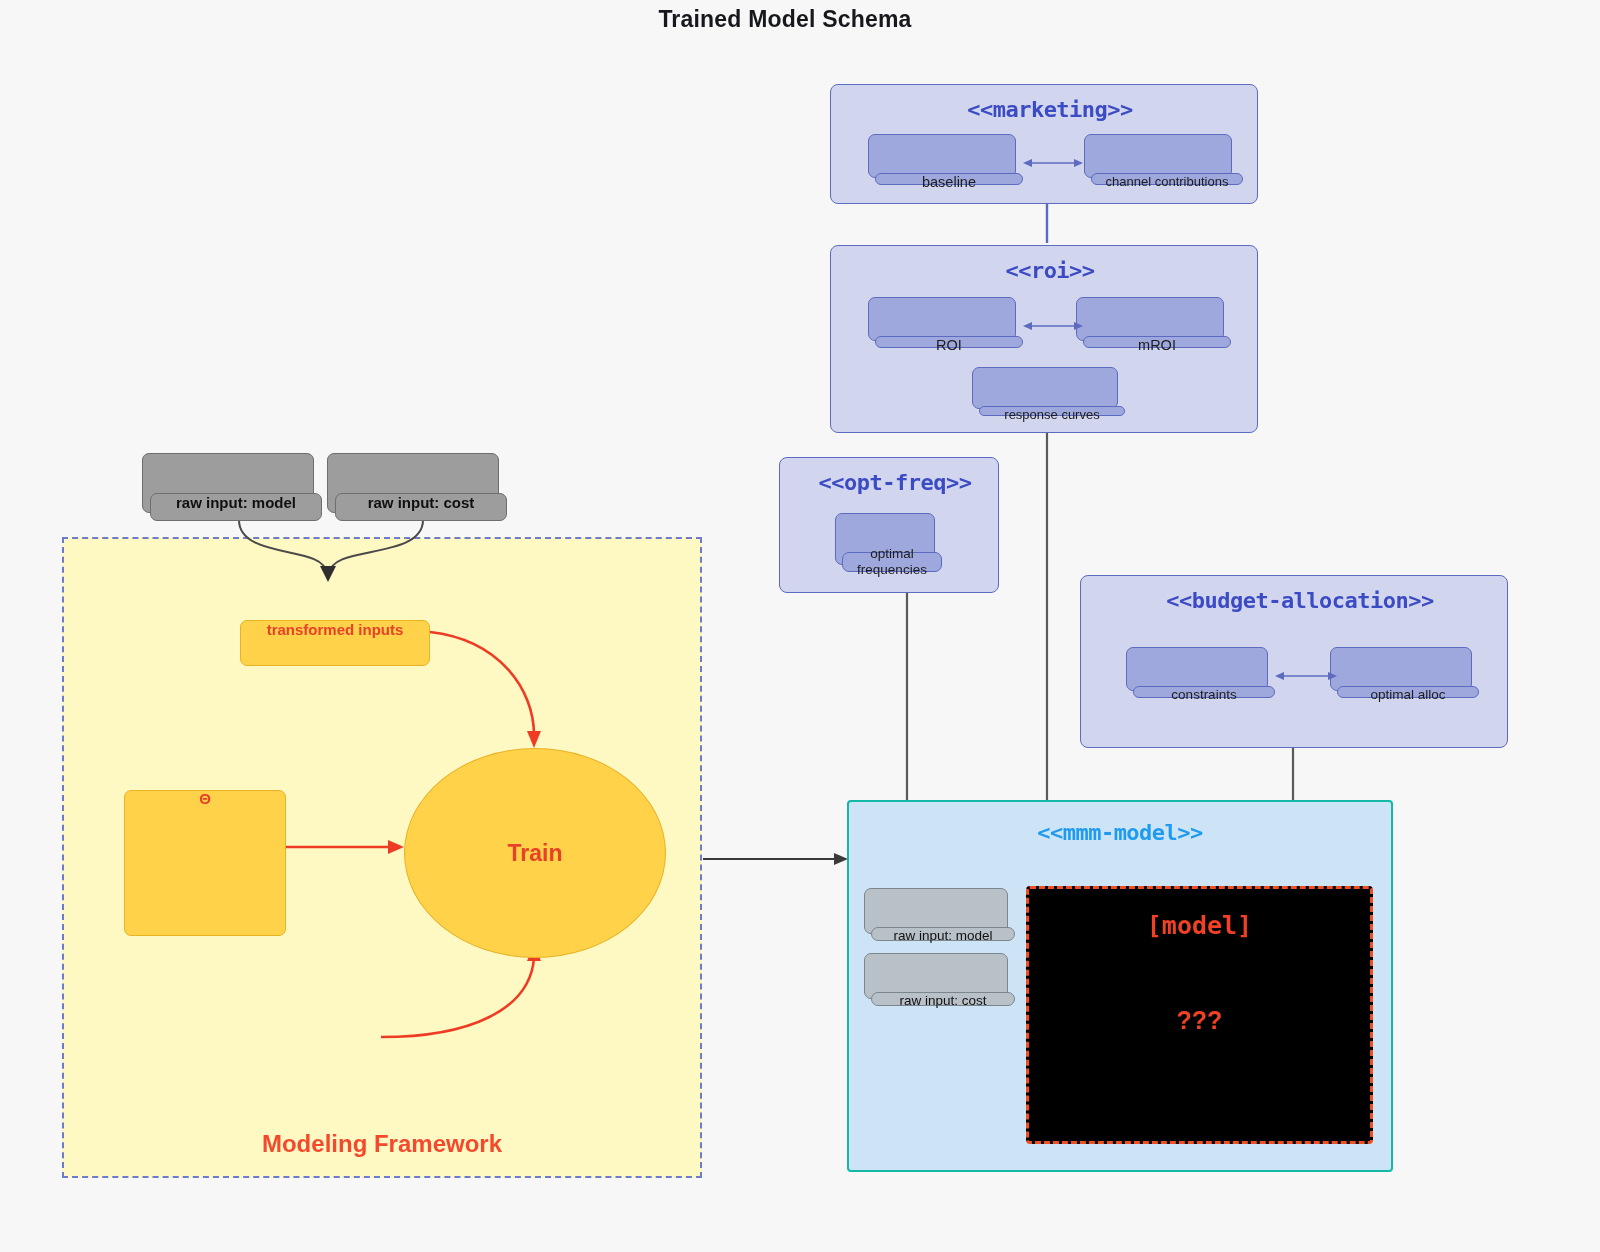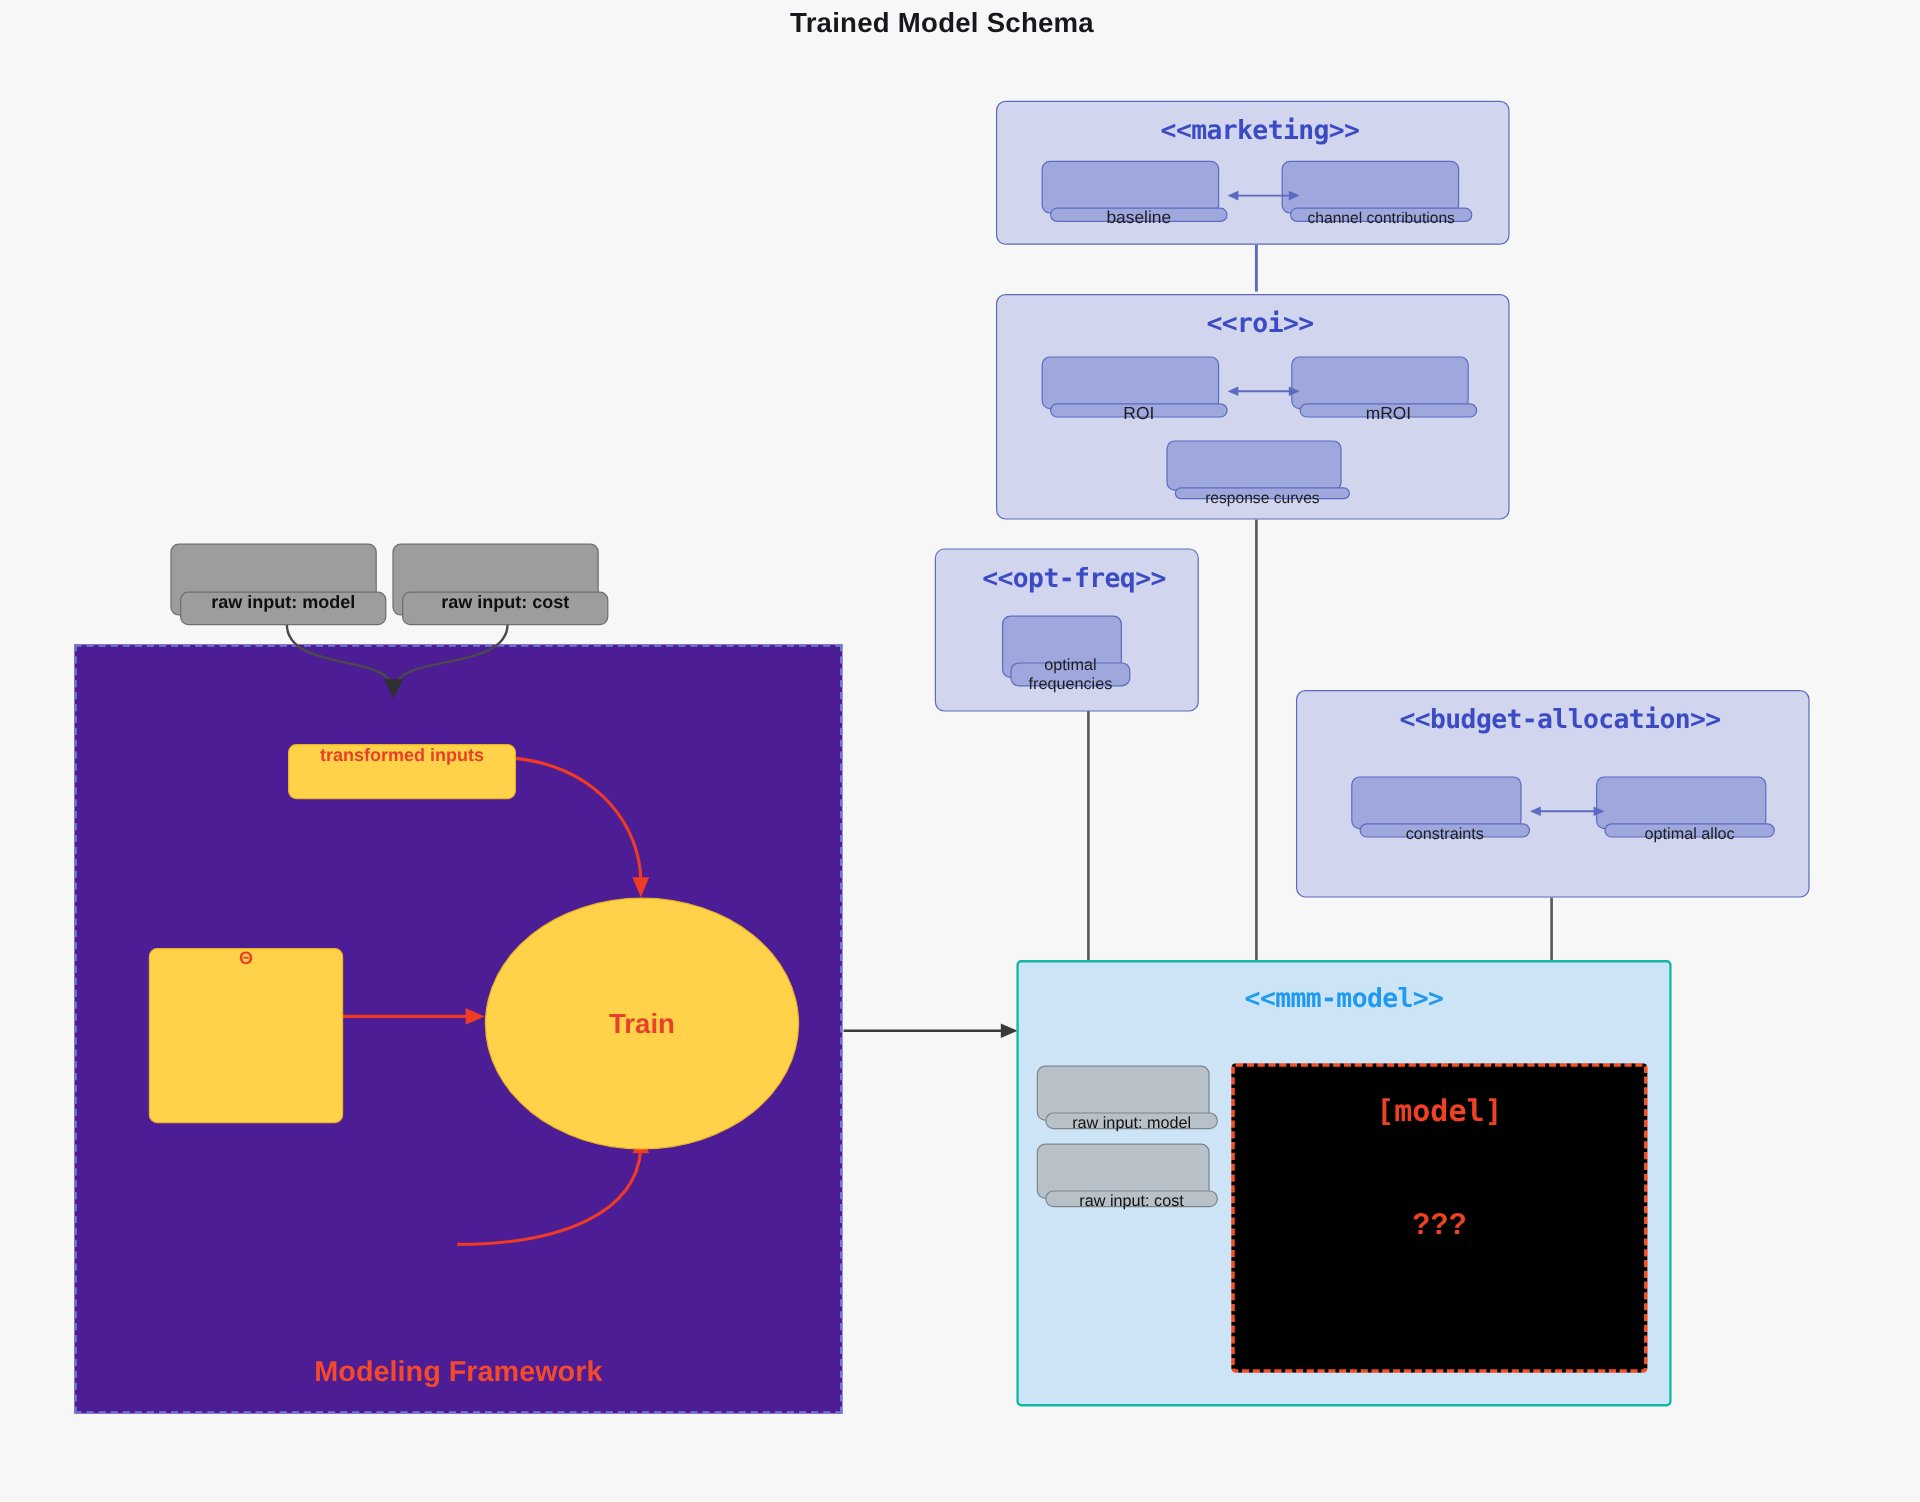--- a/index.html
+++ b/index.html
@@ -111,21 +111,21 @@
   }
   .modelbox .mq {
     position:absolute; left:0; right:0; top:117px;
     text-align:center;
     font-weight:bold; font-size:25px; color:#f04124;
   }
 
   
   .framework {
     position:absolute;
-    background:#4c1d95;
+    background:#fef9c3;
     border:2px dashed #6c7ad0;
     z-index:1;
   }
   .fw-label {
     position:absolute; left:0; right:0; bottom:18px;
     text-align:center;
     font-size:24px; font-weight:bold; color:#f4492c;
   }
 
   
@@ -216,21 +216,21 @@
   <div class="pkg" style="left:830px; top:84px; width:428px; height:120px;">
     <div class="pkg-title">&lt;&lt;marketing&gt;&gt;</div>
 
     <div class="node pnode" style="left:44px; top:56px; width:148px; height:44px;">
       <div class="shadow1" style="left:-7px; top:-7px; width:148px; height:44px;"></div>
       <div class="face">
         <span class="lbl">baseline</span>
       </div>
     </div>
 
-    <div class="node pnode" style="left:244px; top:56px; width:152px; height:44px;">
+    <div class="node pnode" style="left:260px; top:56px; width:152px; height:44px;">
       <div class="shadow1" style="left:-7px; top:-7px; width:148px; height:44px;"></div>
       <div class="face">
         <span class="lbl" style="font-size:13px;">channel contributions</span>
       </div>
     </div>
 
     <svg style="position:absolute; inset:0; width:100%; height:100%; z-index:5;">
       <line x1="194" y1="78" x2="250" y2="78" stroke="#5c6bc0" stroke-width="1.6"></line>
       <polygon points="192,78 201,74 201,82" fill="#5c6bc0"></polygon>
       <polygon points="252,78 243,74 243,82" fill="#5c6bc0"></polygon>

